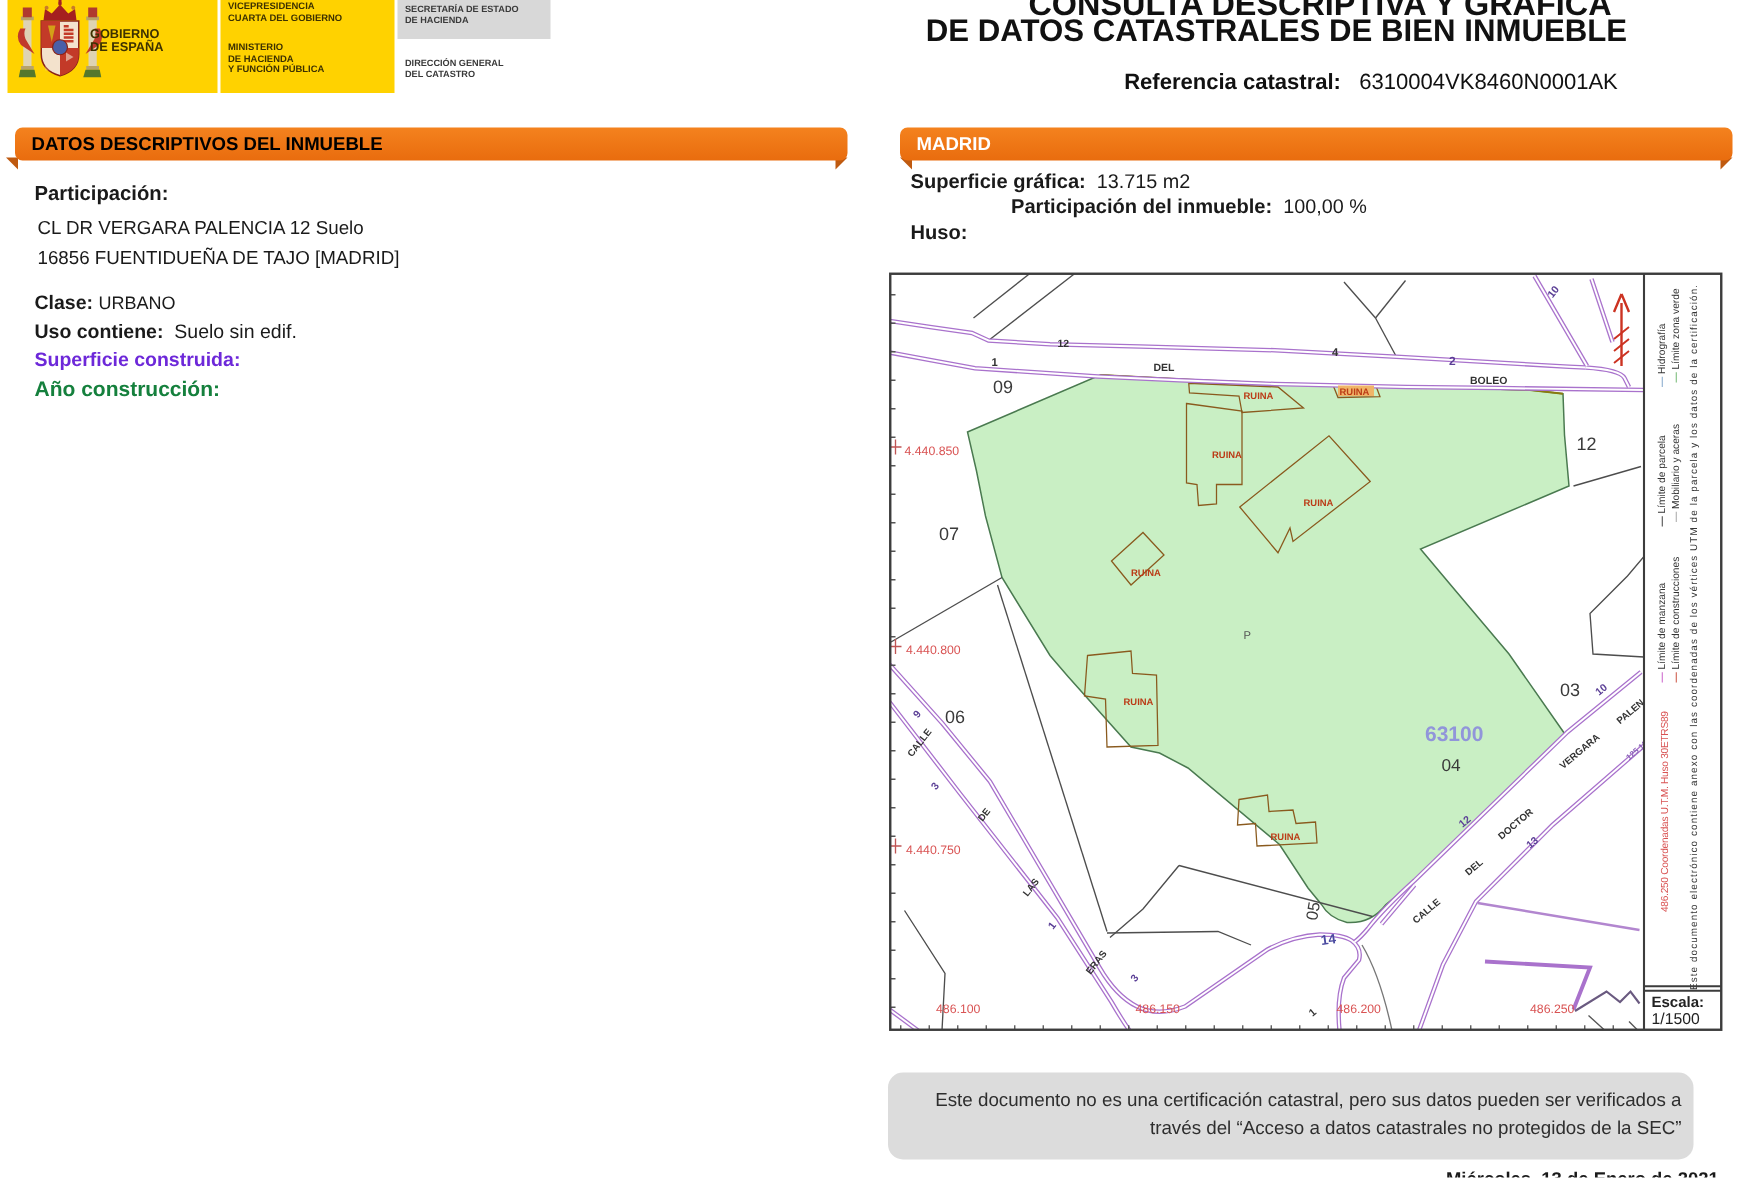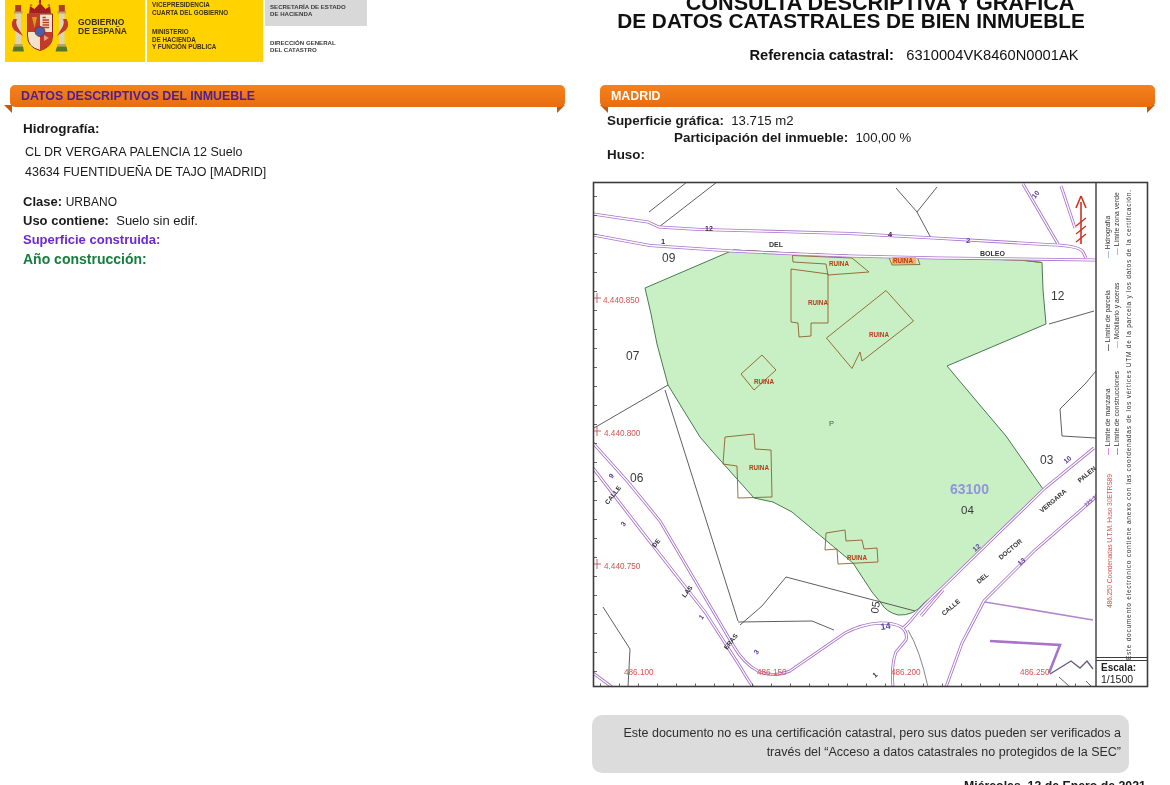--- a/index.html
+++ b/index.html
@@ -42,52 +42,52 @@
   <path d="M16.5 14 L29 14 L29 32 L16.5 32 Z" fill="#c33a28"></path>
   <path d="M29 32 L41.5 32 L41.5 36 Q41.5 47 29 50.5 Z" fill="#c33a28"></path>
   <path d="M30.5 16 h9 v14 h-9 Z" fill="#f3e2cd"></path>
   <path d="M31.5 17.5 l3.3 0 M31.5 20 l6.5 0 M31.5 22.5 l6.5 0 M31.5 25 l6.5 0 M31.5 27.5 l6.5 0" stroke="#c33a28" stroke-width="1.6"></path>
   <path d="M19 34 h8 v13 h-8 Z" fill="#f3e2cd" opacity="0.25"></path>
   <circle cx="29" cy="31.5" r="5" fill="#4a5fa8" stroke="#8a2318" stroke-width="0.8"></circle>
   <path d="M21 17 l5 0 l-2.5 11 Z" fill="#d4a017"></path>
   <path d="M33 35 l5 3 l-5 3 Z" fill="#f3e2cd" opacity="0.6"></path>
 </svg>
 
-<div class="abs" style="left:78px;top:18px;width:70px;font-weight:bold;font-size:8.5px;line-height:9px;color:#3d3100;">GOBIERNO<br>DE ESPAÑA</div>
+<div class="abs" style="left:60px;top:18px;width:70px;font-weight:bold;font-size:8.5px;line-height:9px;color:#3d3100;">GOBIERNO<br>DE ESPAÑA</div>
 
 <div class="abs" style="left:152px;top:1px;width:112px;font-weight:bold;font-size:6.3px;line-height:7.6px;color:#3d3100;">VICEPRESIDENCIA<br>CUARTA DEL GOBIERNO</div>
 <div class="abs" style="left:152px;top:28px;width:112px;font-weight:bold;font-size:6.3px;line-height:7.6px;color:#3d3100;">MINISTERIO<br>DE HACIENDA<br>Y FUNCIÓN PÚBLICA</div>
 
 <div class="abs" style="left:265px;top:0;width:102px;height:26px;background:#d8d8d8;"></div>
 <div class="abs" style="left:270px;top:3px;width:100px;font-size:6.1px;line-height:7.4px;color:#3a3a3a;font-weight:bold;">SECRETARÍA DE ESTADO<br>DE HACIENDA</div>
 
 <div class="abs" style="left:270px;top:39px;width:100px;font-size:6.1px;line-height:7.4px;color:#3a3a3a;font-weight:bold;">DIRECCIÓN GENERAL<br>DEL CATASTRO</div>
 
 <div class="abs" style="left:495px;top:-9.5px;width:770px;text-align:center;font-size:21.6px;font-weight:bold;color:#111;line-height:24px;">CONSULTA DESCRIPTIVA Y GRÁFICA</div>
 <div class="abs" style="left:466px;top:8.7px;width:770px;text-align:center;font-size:20.8px;font-weight:bold;color:#111;line-height:24px;">DE DATOS CATASTRALES DE BIEN INMUEBLE</div>
 
 <div class="abs" style="left:529px;top:47px;width:770px;text-align:center;font-size:14.7px;color:#111;">
   <span style="font-weight:bold;">Referencia catastral:</span>&nbsp;&nbsp; <span>6310004VK8460N0001AK</span>
 </div>
 
 <div class="abs" style="left:4px;top:105px;width:0;height:0;border-top:8px solid #bf5a10;border-left:8px solid transparent;"></div>
 <div class="abs" style="left:557px;top:105px;width:0;height:0;border-top:8px solid #bf5a10;border-right:8px solid transparent;"></div>
 <div class="abs" style="left:10px;top:85px;width:555px;height:22px;background:linear-gradient(#f4821e,#e96c0e);border-radius:5px;"></div>
-<div class="abs" style="left:21px;top:89px;font-size:12.4px;font-weight:bold;color:#4c1d95;">DATOS DESCRIPTIVOS DEL INMUEBLE</div>
+<div class="abs" style="left:21px;top:89px;font-size:12.4px;font-weight:bold;color:#000000;">DATOS DESCRIPTIVOS DEL INMUEBLE</div>
 
 <div class="abs" style="left:600px;top:105px;width:0;height:0;border-top:8px solid #bf5a10;border-left:8px solid transparent;"></div>
 <div class="abs" style="left:1147px;top:105px;width:0;height:0;border-top:8px solid #bf5a10;border-right:8px solid transparent;"></div>
 <div class="abs" style="left:600px;top:85px;width:555px;height:22px;background:linear-gradient(#f4821e,#e96c0e);border-radius:5px;"></div>
 <div class="abs" style="left:611px;top:89px;font-size:12.4px;font-weight:bold;color:#ffffff;">MADRID</div>
 
-<div class="abs" style="left:23px;top:121px;font-size:13.5px;font-weight:bold;color:#1a1a1a;">Hidrografía:</div>
+<div class="abs" style="left:23px;top:121px;font-size:13.5px;font-weight:bold;color:#1a1a1a;">Participación:</div>
 
 <div class="abs" style="left:25px;top:145px;font-size:12.5px;color:#1a1a1a;">CL DR VERGARA PALENCIA 12 Suelo</div>
 
-<div class="abs" style="left:25px;top:165px;font-size:12.5px;color:#1a1a1a;">43634 FUENTIDUEÑA DE TAJO [MADRID]</div>
+<div class="abs" style="left:25px;top:165px;font-size:12.5px;color:#1a1a1a;">16856 FUENTIDUEÑA DE TAJO [MADRID]</div>
 
 <div class="abs" style="left:23px;top:194px;font-size:13px;color:#1a1a1a;"><b>Clase:</b> <span style="font-size:12px;">URBANO</span></div>
 
 <div class="abs" style="left:23px;top:213px;font-size:13px;color:#1a1a1a;"><b>Uso contiene:</b> <span style="font-size:13px;">&nbsp;Suelo sin edif.</span></div>
 
 <div class="abs" style="left:23px;top:232px;font-size:13px;font-weight:bold;color:#6d28d9;">Superficie construida:</div>
 
 <div class="abs" style="left:23px;top:251px;font-size:14px;font-weight:bold;color:#15803d;">Año construcción:</div>
 
 <div class="abs" style="left:607px;top:113px;font-size:13.4px;color:#1a1a1a;"><b>Superficie gráfica:</b> <span style="font-size:13.2px;">&nbsp;13.715 m2</span></div>

